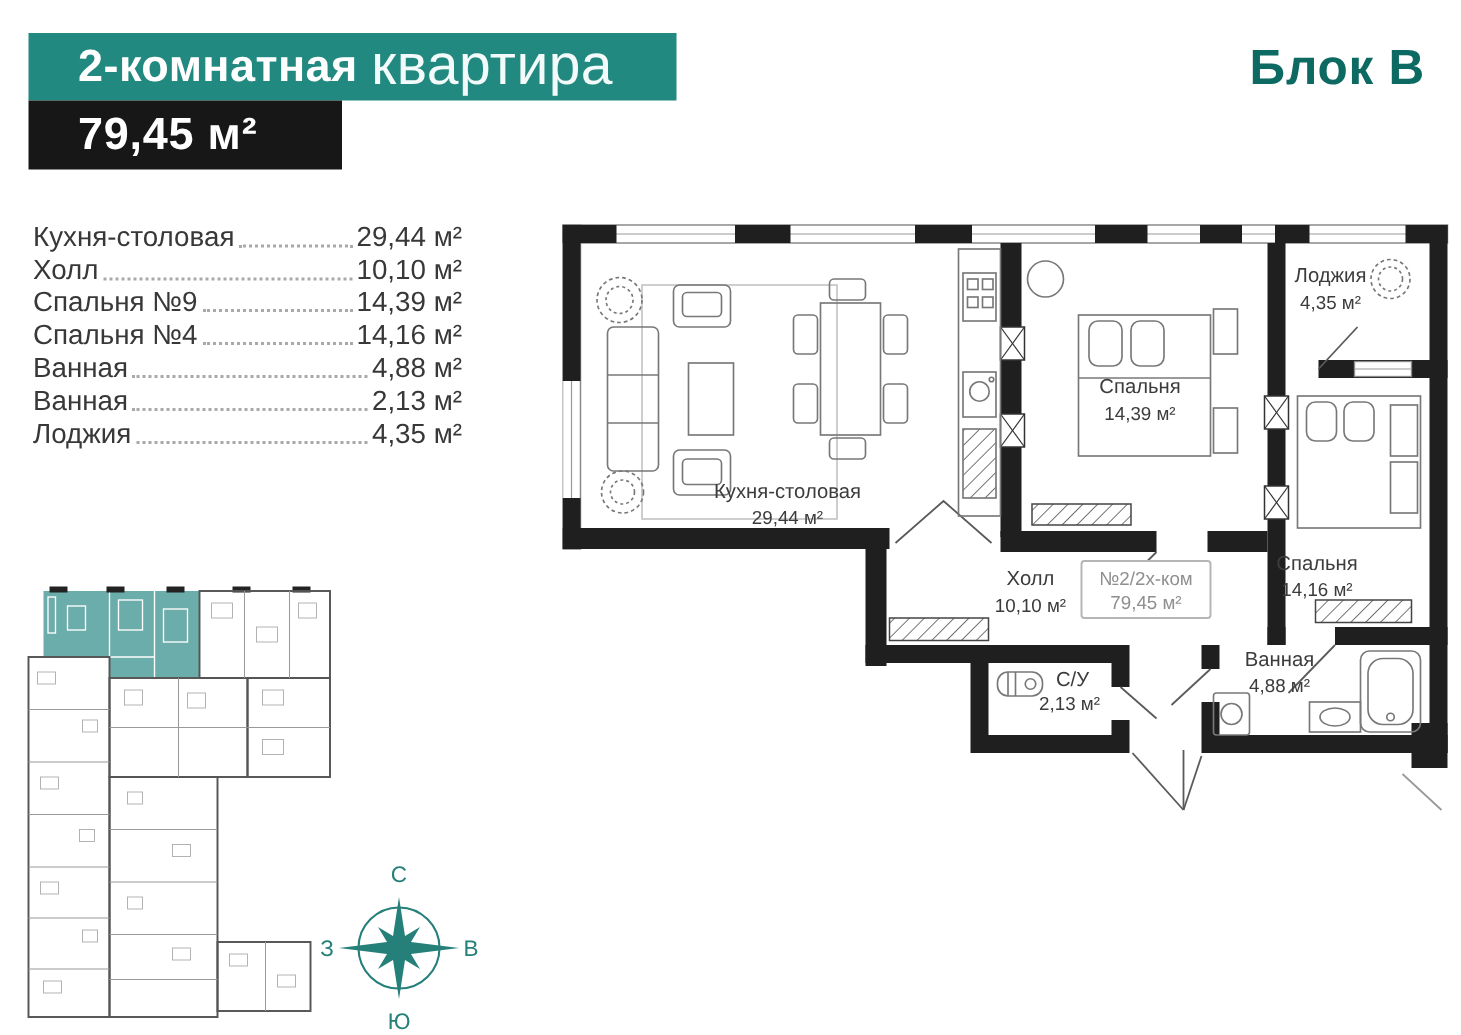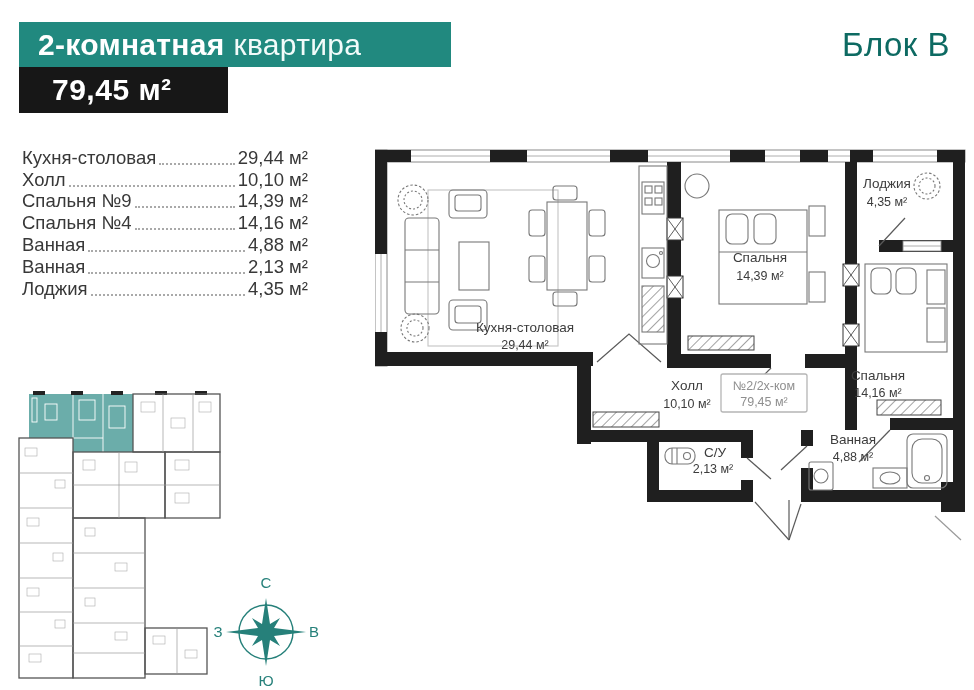--- a/index.html
+++ b/index.html
@@ -1,27 +1,27 @@
 <!DOCTYPE html>
 <html><head>
 <meta charset="utf-8">
 <style>
   html,body{margin:0;padding:0;background:#ffffff;}
   .page{position:relative;width:974px;height:690px;background:#ffffff;overflow:hidden;
         font-family:"Liberation Sans",sans-serif;color:#2f2f2f;}
   
   .bar-teal{position:absolute;left:19px;top:22px;width:432px;height:45px;background:#21897f;
-            display:flex;align-items:center;padding-left:19px;box-sizing:border-box;}
+            display:flex;align-items:center;padding-left:33px;box-sizing:border-box;}
   .bar-teal .t-bold{font-size:30px;font-weight:700;color:#ffffff;letter-spacing:.3px;}
-  .bar-teal .t-light{font-size:30px;font-weight:400;color:#f2fbfa;margin-left:9px;letter-spacing:.3px;}
+  .bar-teal .t-light{font-size:38px;font-weight:400;color:#f2fbfa;margin-left:9px;letter-spacing:.3px;}
   .bar-black{position:absolute;left:19px;top:67px;width:209px;height:46px;background:#171717;
              display:flex;align-items:center;padding-left:33px;box-sizing:border-box;}
   .bar-black .area{font-size:30px;font-weight:700;color:#ffffff;letter-spacing:.5px;}
   .block-name{position:absolute;right:24px;top:26px;width:300px;text-align:right;
-              font-size:33px;font-weight:400;color:#0d6a62;letter-spacing:.5px;}
+              font-size:33px;font-weight:700;color:#0d6a62;letter-spacing:.5px;}
   
   .room-list{position:absolute;left:22px;top:147px;width:286px;}
   .room-row{display:flex;align-items:flex-end;height:21.8px;font-size:18.5px;color:#383838;}
   .room-row .nm{white-space:nowrap;}
   .room-row .dots{flex:1;border-bottom:2px dotted #a9a9a9;margin:0 3px 4px 3px;}
   .room-row .ar{white-space:nowrap;}
   
   .plan{position:absolute;left:375px;top:148px;width:592px;height:414px;}
   .mini-plan{position:absolute;left:15px;top:388px;width:215px;height:296px;}
   .compass{position:absolute;left:210px;top:572px;width:112px;height:118px;}

